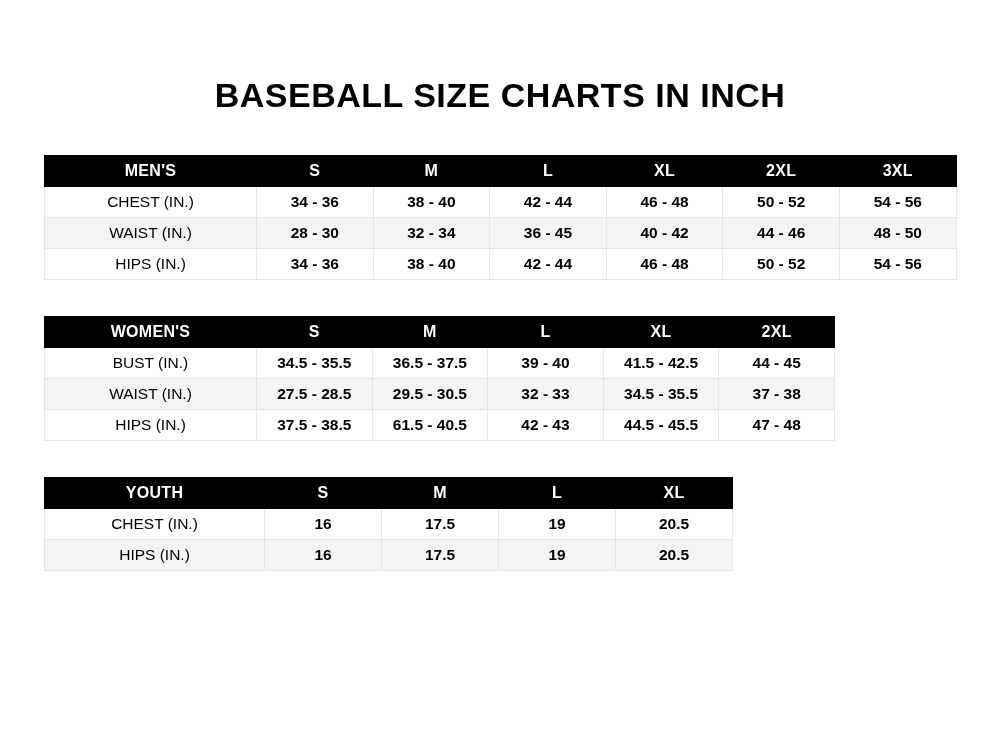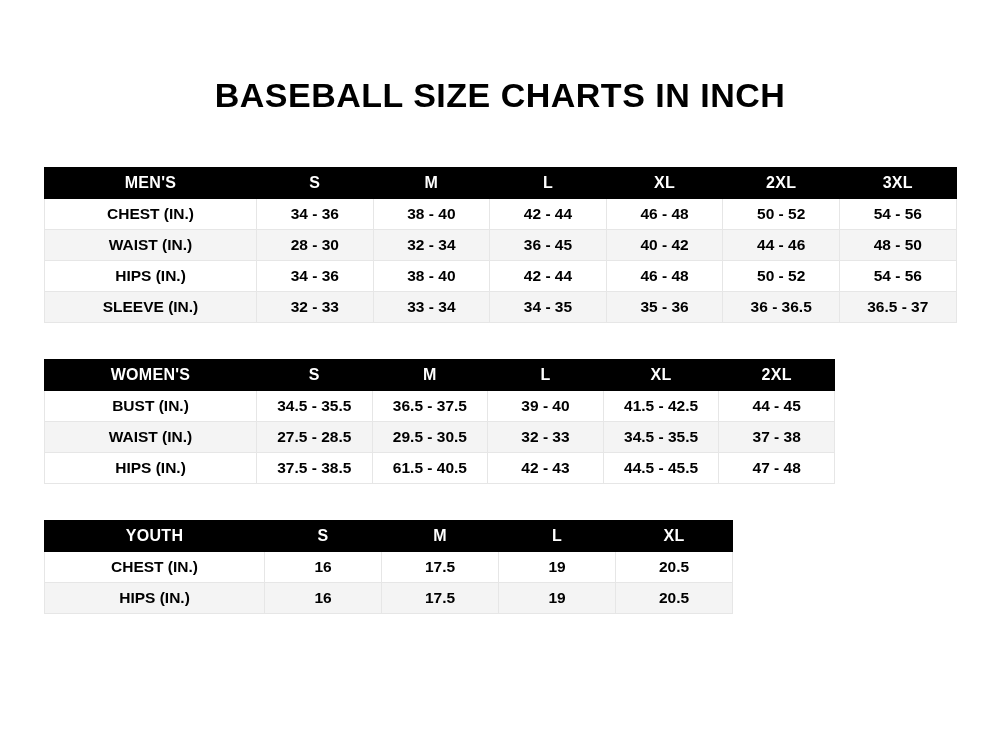--- a/index.html
+++ b/index.html
@@ -25,21 +25,21 @@
     text-align: center;
     font-size: 34px;
     font-weight: bold;
     letter-spacing: 0.5px;
     margin: 0;
     padding-top: 76px;
     color: #000;
   }
   .tables {
     padding: 0 44px;
-    margin-top: 52px;
+    margin-top: 40px;
   }
   table.size-table {
     border-collapse: collapse;
     table-layout: fixed;
     font-size: 15.5px;
     font-weight: bold;
     margin-bottom: 36px;
   }
   table.size-table td, table.size-table th {
     border: 1px solid #e6e6e6;
@@ -59,21 +59,21 @@
   table.size-table thead th.row-label-head {
     text-align: center;
   }
   table.size-table tbody tr:nth-child(even) td {
     background: #f4f4f4;
   }
   table.size-table tbody tr:nth-child(odd) td {
     background: #ffffff;
   }
   td.row-label {
-    font-weight: bold;
+    font-weight: normal;
     text-align: center;
   }
   
   .tbl-men { width: 912px; }
   .tbl-men col.c0 { width: 212px; }
   .tbl-men col.cx { width: 116.6px; }
 
   .tbl-women { width: 790px; }
   .tbl-women col.c0 { width: 212px; }
   .tbl-women col.cx { width: 115.6px; }
@@ -133,29 +133,20 @@
         </tr>
         <tr>
           <td class="row-label">HIPS (IN.)</td>
           <td>34 - 36</td>
           <td>38 - 40</td>
           <td>42 - 44</td>
           <td>46 - 48</td>
           <td>50 - 52</td>
           <td>54 - 56</td>
         </tr>
-        <tr>
-          <td class="row-label">SLEEVE (IN.)</td>
-          <td>32 - 33</td>
-          <td>33 - 34</td>
-          <td>34 - 35</td>
-          <td>35 - 36</td>
-          <td>36 - 36.5</td>
-          <td>36.5 - 37</td>
-        </tr>
       </tbody>
     </table>
 
     <table class="size-table tbl-women">
       <colgroup>
         <col class="c0">
           <col class="cx">
           <col class="cx">
           <col class="cx">
           <col class="cx">

